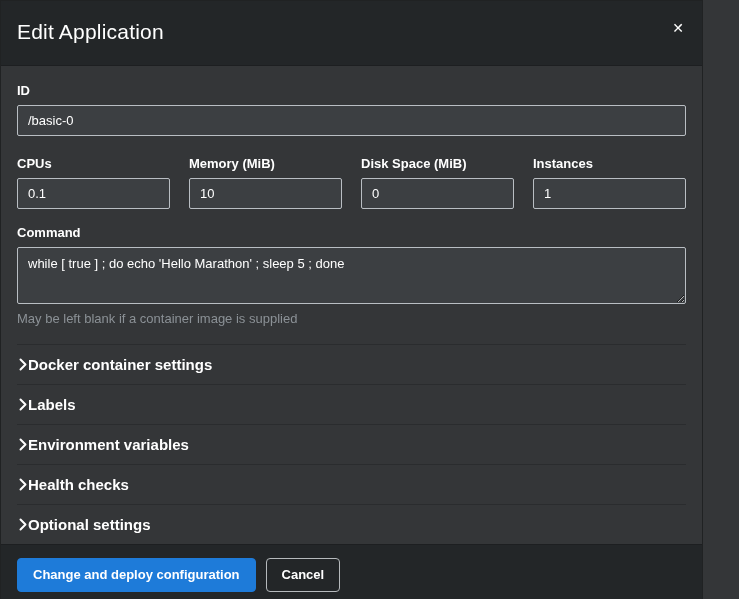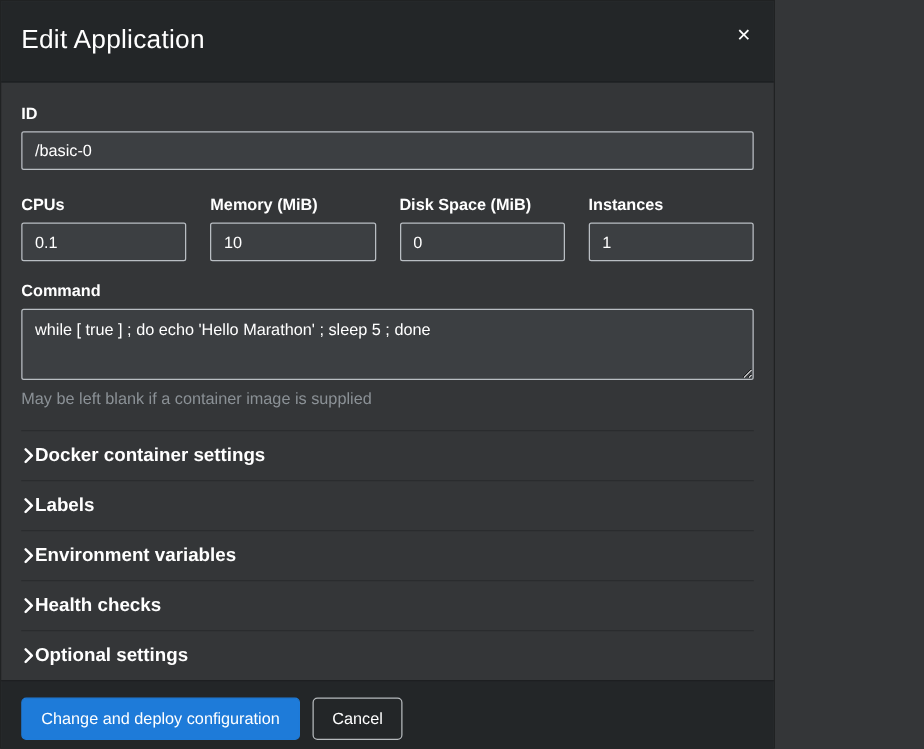--- a/index.html
+++ b/index.html
@@ -4,21 +4,21 @@
 <style>
   * { box-sizing: border-box; margin: 0; padding: 0; }
   html, body { width: 739px; height: 599px; }
   body {
     font-family: "Liberation Sans", sans-serif;
     background: #343638;
     color: #ffffff;
     overflow: hidden;
   }
   .modal {
-    width: 620px; height: 599px;
+    width: 703px; height: 599px;
     display: flex; flex-direction: column;
     background: #343638;
     border: 1px solid #202223;
   }
   .modal-header {
     background: #232628;
     padding: 19px 16px 21px 16px;
     position: relative;
     border-bottom: 1px solid #1d1f21;
     flex: 0 0 auto;
@@ -67,21 +67,21 @@
   .chevron { width: 8px; height: 13px; flex: 0 0 auto; display: inline-block; }
   .section-label { font-size: 15px; font-weight: 700; }
   .modal-footer {
     background: #232628;
     border-top: 1px solid #1d1f21;
     padding: 13px 16px;
     display: flex; gap: 10px;
     flex: 0 0 auto;
   }
   .btn {
-    font-family: inherit; font-size: 13px; font-weight: 400;
+    font-family: inherit; font-size: 13px; font-weight: 700;
     border-radius: 4px; padding: 8px 15px; cursor: pointer; line-height: 1.2;
   }
   .btn-primary { background: #1e7bd9; border: 1px solid #1e7bd9; color: #ffffff; }
   .btn-default { background: transparent; border: 1px solid #b6babd; color: #ffffff; text-align: center; }
 </style>
 </head>
 <body>
 
 <div class="modal">
 

